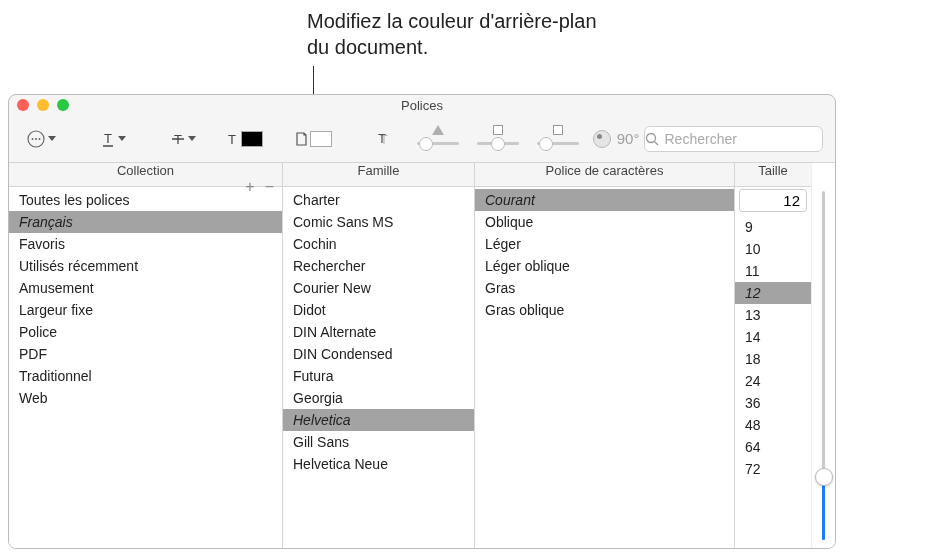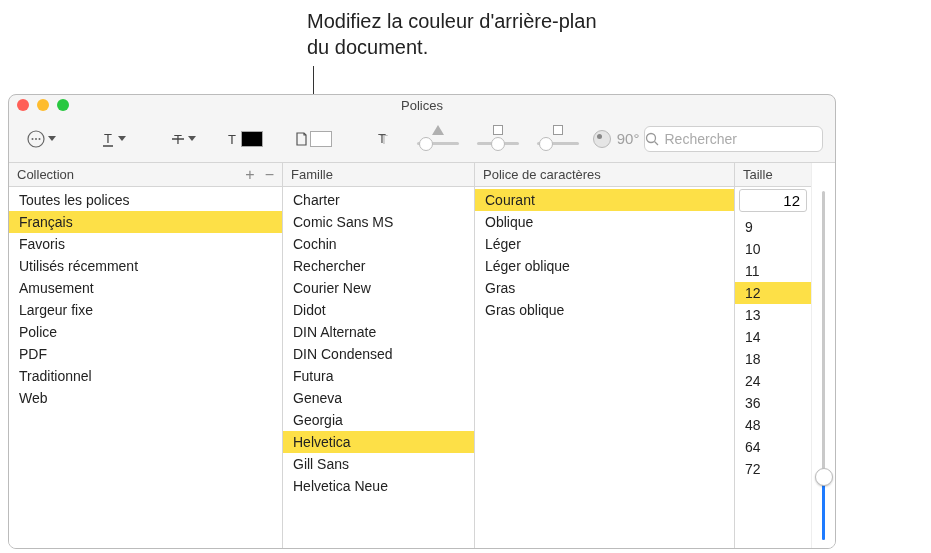--- a/index.html
+++ b/index.html
@@ -148,34 +148,35 @@
     .col-header {
       height: 24px;
       background: #f5f5f5;
       border-bottom: 1px solid #d5d5d5;
       display: flex;
       align-items: center;
       padding: 0 8px;
       font-size: 13px;
       color: #444;
       position: relative;
+      flex-direction: column;
     }
     .col-header .hdr-actions { margin-left:auto; display:flex; gap:10px; color:#888; font-size:16px; }
     .col-body {
       flex: 1;
       overflow-y: auto;
       padding: 2px 0;
     }
     .row {
       padding: 3px 10px;
       font-size: 14px;
       color: #222;
       cursor: default;
     }
-    .row.selected { background: #fde047; }
+    .row.selected { background: #a3a3a3; font-style: italic; }
     .size-col-inner { flex:1; display:flex; flex-direction:column; }
     .size-input {
       margin: 2px 4px 4px 4px;
       text-align: right;
       font-size: 15px;
       padding: 2px 6px;
       border: 1px solid #ccc;
       border-radius: 3px;
       background:#fff;
       width: calc(100% - 8px);
@@ -329,21 +330,20 @@
       <div class="col-body" id="family-list">
           <div class="row">Charter</div>
           <div class="row">Comic Sans MS</div>
           <div class="row">Cochin</div>
           <div class="row">Rechercher</div>
           <div class="row">Courier New</div>
           <div class="row">Didot</div>
           <div class="row">DIN Alternate</div>
           <div class="row">DIN Condensed</div>
           <div class="row">Futura</div>
-          <div class="row">Geneva</div>
           <div class="row">Georgia</div>
           <div class="row selected">Helvetica</div>
           <div class="row">Gill Sans</div>
           <div class="row">Helvetica Neue</div>
         </div>
     </div>
 
     <div class="col typeface">
       <div class="col-header">
         <span>Police de caractères</span>

